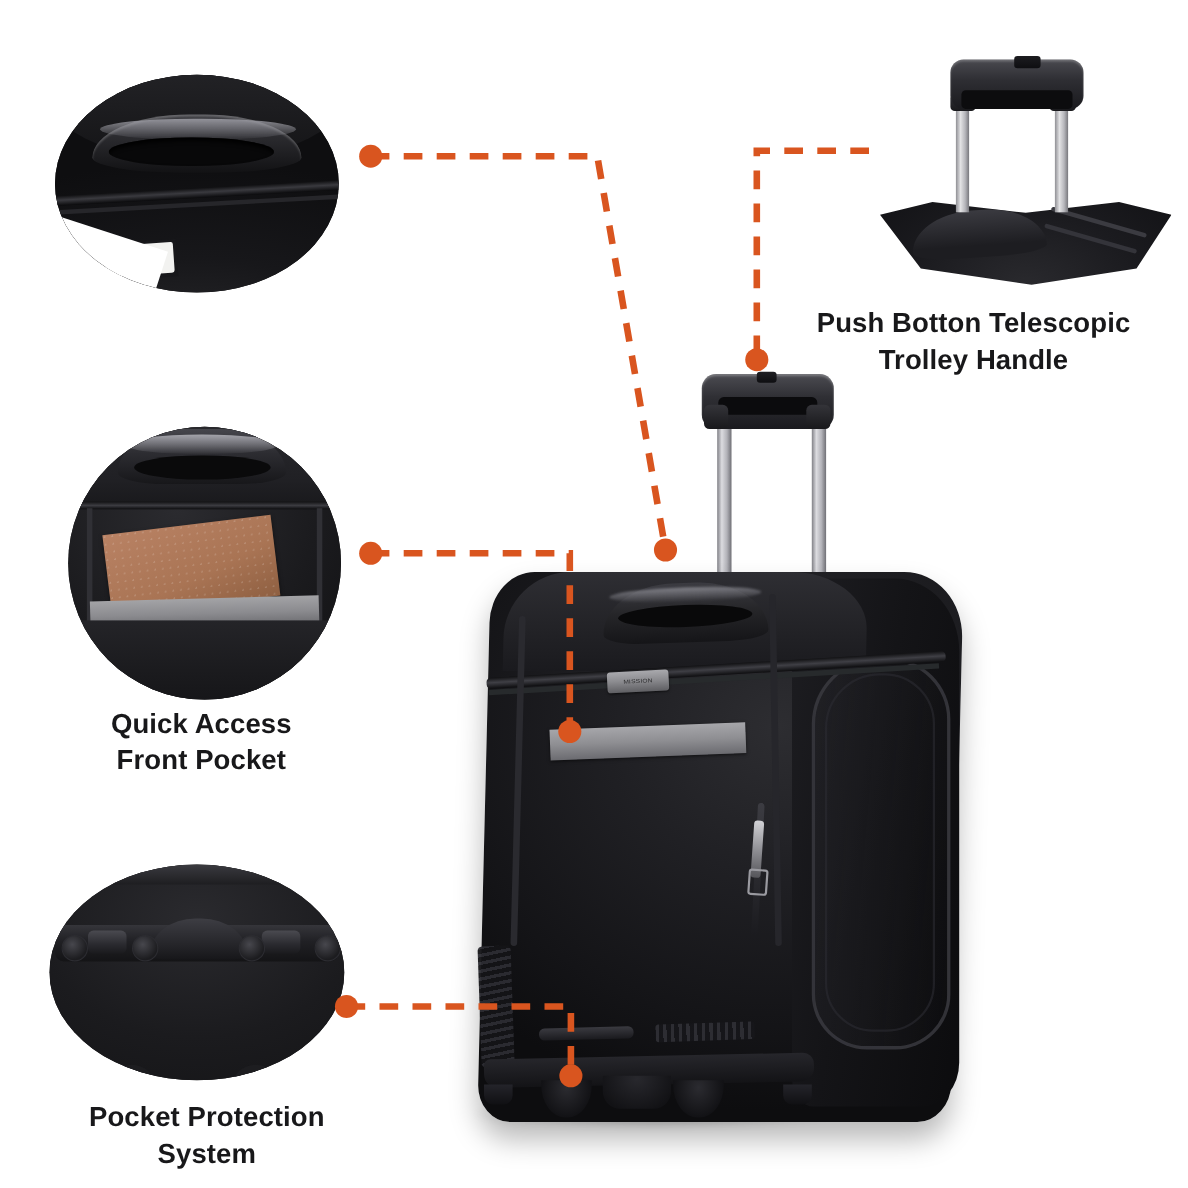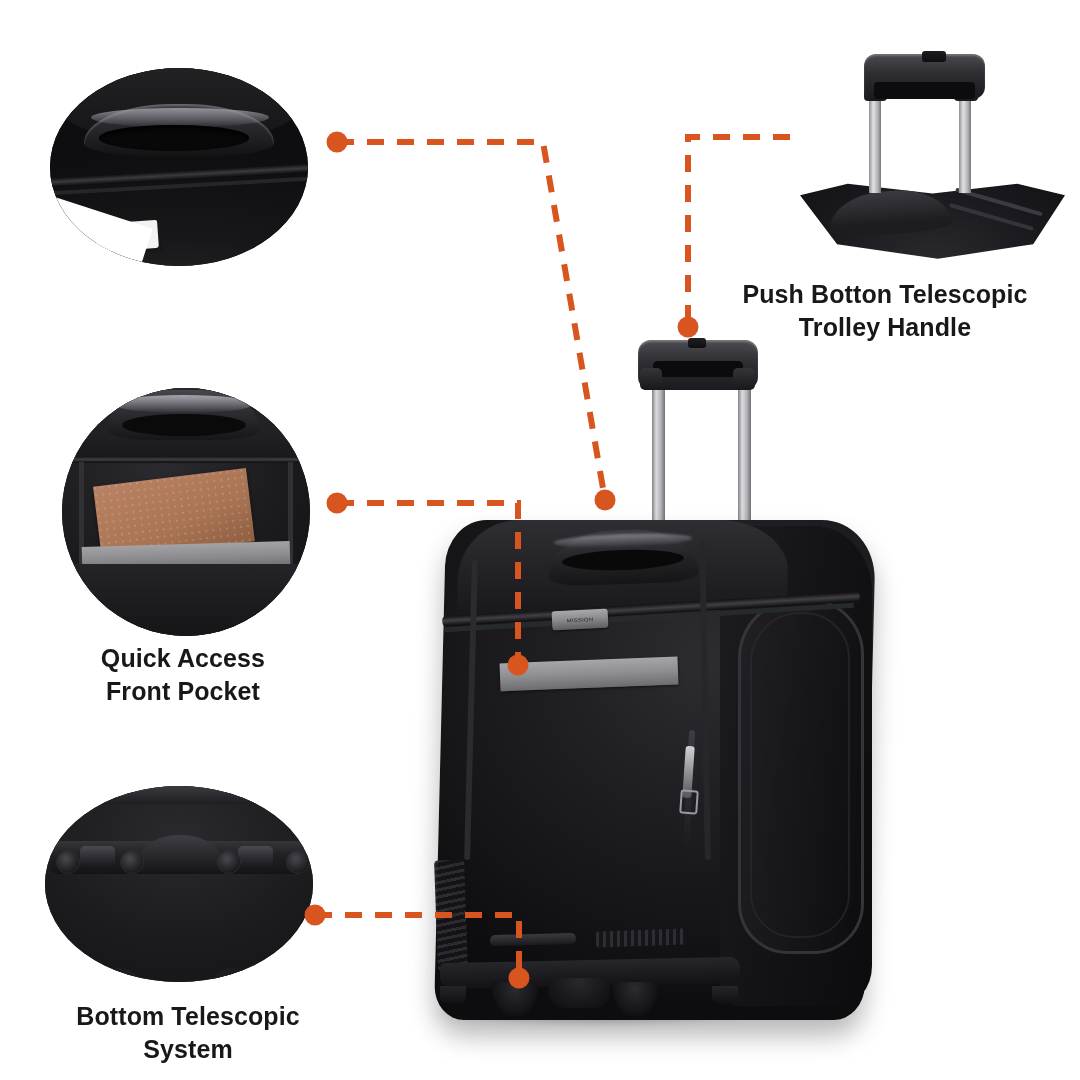--- a/index.html
+++ b/index.html
@@ -713,16 +713,16 @@
       </g>
   </svg>
 
 
   <div class="callout-label lbl-trolley">Push Botton Telescopic
 Trolley Handle</div>
 
   <div class="callout-label lbl-pocket">Quick Access
 Front Pocket</div>
 
-  <div class="callout-label lbl-bottom">Bottom Telescopic
+  <div class="callout-label lbl-bottom">Pocket Protection
 System</div>
 
 </div>
 
 </body></html>

